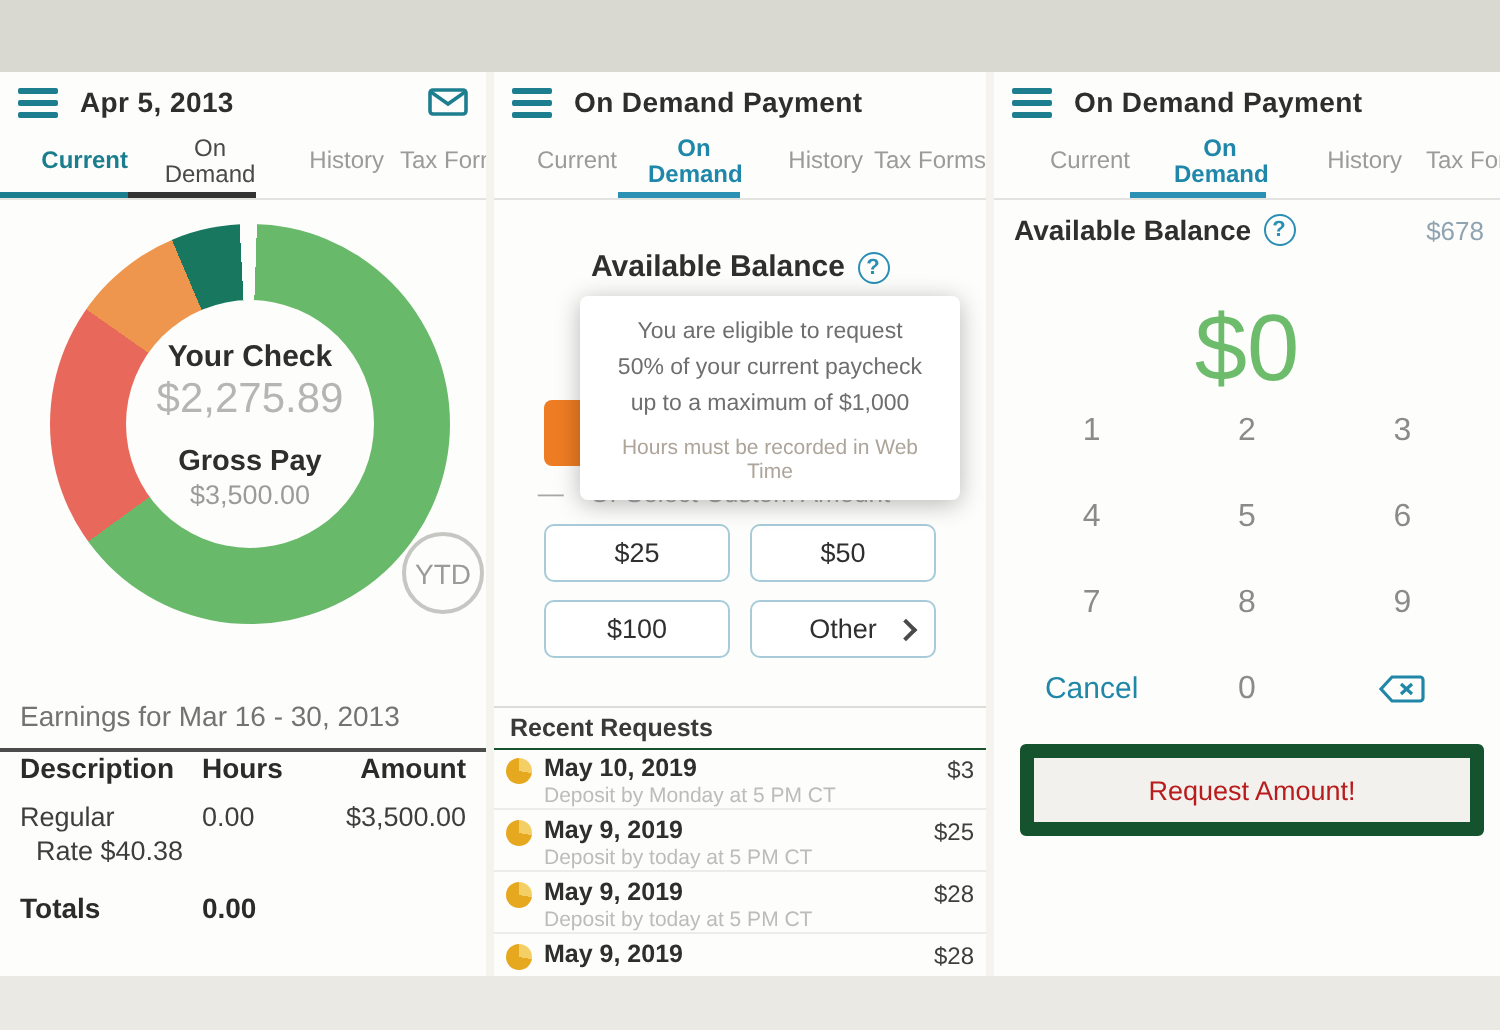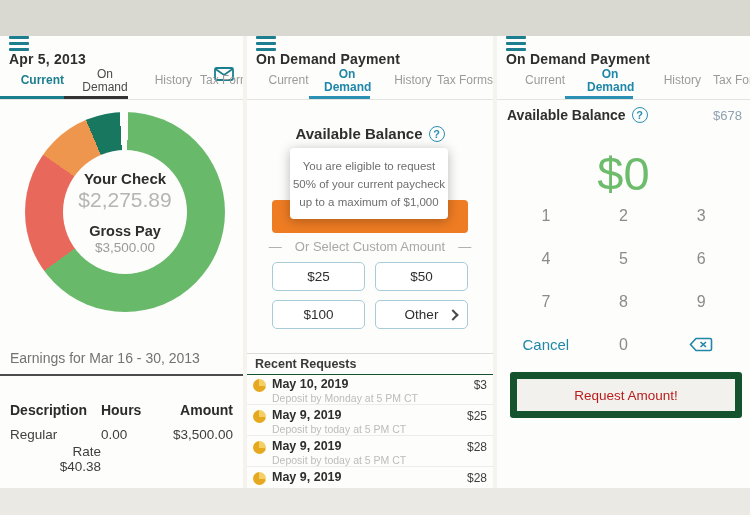--- a/index.html
+++ b/index.html
@@ -7,21 +7,21 @@
           font-family:"Liberation Sans",sans-serif;-webkit-font-smoothing:antialiased;}
   .topbar{position:absolute;top:0;left:0;right:0;height:36px;background:#d9d8d1;}
   .bottombar{position:absolute;top:488px;left:0;right:0;height:27px;background:#ebe9e3;}
   .midstrip{position:absolute;top:36px;left:0;right:0;height:452px;background:#f4f3ee;}
   .panel{position:absolute;top:36px;height:452px;background:#fdfdfb;overflow:hidden;}
   .p1{left:0;width:243px;}
   .p2{left:247px;width:246px;}
   .p3{left:497px;width:253px;}
 
   
-  .phead{height:30px;display:flex;align-items:flex-start;padding:0 9px;flex-direction:column;}
+  .phead{height:30px;display:flex;align-items:center;padding:0 9px;gap:11px;}
   .burger{width:20px;display:flex;flex-direction:column;gap:3px;cursor:pointer;}
   .burger i{height:3px;background:#1d7e90;border-radius:1px;display:block;}
   .ptitle{font-size:14px;font-weight:bold;color:#2e2e2e;letter-spacing:.2px;}
   .mail{margin-left:auto;display:flex;align-items:center;cursor:pointer;}
 
   
   .tabs{display:flex;height:33px;border-bottom:1px solid #e3e3e0;}
   .p1 .tabs{width:256px;}
   .p3 .tabs{width:272px;}
   .tab{flex:1;display:flex;align-items:center;justify-content:flex-end;text-align:center;
@@ -40,36 +40,36 @@
   .dc-v1{font-size:21px;color:#b5b5b5;margin:1px 0 11px;}
   .dc-l2{font-size:14.5px;font-weight:bold;color:#2e2e2e;}
   .dc-v2{font-size:13.5px;color:#9b9b9b;margin-top:1px;}
   .ytd{position:absolute;left:201px;top:230px;width:37px;height:37px;border:2px solid #c6c6c3;border-radius:50%;
        background:#fdfdfb;color:#9b9b9b;font-size:14px;display:flex;align-items:center;justify-content:center;cursor:pointer;}
 
   
   .earnings{position:absolute;left:0;right:0;top:310px;}
   .earn-title{padding:4px 10px 8px;color:#737373;font-size:14px;border-bottom:2px solid #4c4c4c;}
   .erow{display:flex;padding:0 10px;align-items:flex-start;}
-  .ehead{margin-top:26px;font-weight:bold;font-size:14px;color:#2b2b2b;}
+  .ehead{margin-top:0;font-weight:bold;font-size:14px;color:#2b2b2b;}
   .c-desc{flex:1.55;text-align:left;}
   .c-hours{flex:1;text-align:left;}
   .c-amt{flex:1.25;text-align:right;}
   .edata{margin-top:9px;font-size:13.5px;color:#3e3e3e;}
-  .rate-line{margin-left:18px;margin-top:2px;text-align:right;}
+  .rate-line{margin-left:8px;margin-top:2px;}
   .etotals{margin-top:13px;font-weight:bold;font-size:14px;color:#2b2b2b;}
 
   
   .bal-head{position:absolute;top:89px;left:0;right:0;display:flex;justify-content:center;align-items:center;gap:6px;
             font-size:15px;font-weight:bold;color:#2f2f2f;}
   .qicon{width:16px;height:16px;border:1.5px solid #2a8fb4;border-radius:50%;color:#2a8fb4;font-size:11px;font-weight:bold;
          display:flex;align-items:center;justify-content:center;box-sizing:border-box;cursor:pointer;}
   .orange-btn{position:absolute;left:25px;top:164px;width:196px;height:33px;background:#ee7c23;border-radius:4px;cursor:pointer;}
   .tooltip{position:absolute;left:43px;top:112px;width:158px;background:#fff;border-radius:4px;z-index:2;
-           box-shadow:0 2px 12px rgba(0,0,0,.28);padding:10px 0 8px;text-align:center;}
+           box-shadow:0 2px 12px rgba(0,0,0,.28);padding:10px 16px 8px;text-align:center;}
   .tt1{font-size:11.5px;color:#6e6e6e;line-height:1.55;}
   .tt2{font-size:10.5px;color:#ada49a;margin-top:7px;}
   .custom-row{position:absolute;top:203px;left:0;right:0;display:flex;justify-content:center;align-items:center;gap:13px;
               color:#a8a8a8;font-size:13px;}
   .amount-grid{position:absolute;top:226px;left:25px;width:196px;display:grid;grid-template-columns:1fr 1fr;gap:9px 10px;}
   .amt-btn{height:29px;border:1.5px solid #a7cbd9;border-radius:5px;background:#fff;font-size:13.5px;color:#2f2f2f;
            display:flex;align-items:center;justify-content:center;position:relative;cursor:pointer;box-sizing:border-box;}
   .chev{position:absolute;right:10px;top:10px;width:6px;height:6px;border-right:2px solid #4a4a4a;border-top:2px solid #4a4a4a;
         transform:rotate(45deg);}
   .rr-head{position:absolute;top:317px;left:0;right:0;height:20px;border-top:1px solid #dcdcd8;border-bottom:1px solid #14532d;
@@ -132,20 +132,21 @@
     </div>
 
     <div class="donut" id="donut" style="background: conic-gradient(rgb(253, 253, 251) 0deg, rgb(253, 253, 251) 2deg, rgb(104, 185, 106) 2deg, rgb(104, 185, 106) 234deg, rgb(232, 105, 92) 234deg, rgb(232, 105, 92) 305deg, rgb(239, 150, 78) 305deg, rgb(239, 150, 78) 337deg, rgb(23, 120, 95) 337deg, rgb(23, 120, 95) 357deg, rgb(253, 253, 251) 357deg, rgb(253, 253, 251) 360deg);">
       <div class="donut-hole">
         <div class="dc-l1">Your Check</div>
         <div class="dc-v1">$2,275.89</div>
         <div class="dc-l2">Gross Pay</div>
         <div class="dc-v2">$3,500.00</div>
       </div>
     </div>
+    <div class="ytd">YTD</div>
 
     <div class="earnings">
       <div class="earn-title">Earnings for Mar 16 - 30, 2013</div>
       <div class="erow ehead">
         <div class="c-desc">Description</div>
         <div class="c-hours">Hours</div>
         <div class="c-amt">Amount</div>
       </div>
       <div class="erow edata">
         <div class="c-desc">
@@ -190,20 +191,21 @@
 
     <div class="bal-head">
       <span>Available Balance</span>
       <span class="qicon">?</span>
     </div>
 
     <div class="orange-btn"></div>
 
     <div class="tooltip">
       <div class="tt1">You are eligible to request 50% of your current paycheck up to a maximum of $1,000</div>
+      <div class="tt2">Hours must be recorded in Web Time</div>
     </div>
 
     <div class="custom-row">
       <span>—</span>
       <span>Or Select Custom Amount</span>
       <span>—</span>
     </div>
 
     <div class="amount-grid">
       <div class="amt-btn">$25</div>

